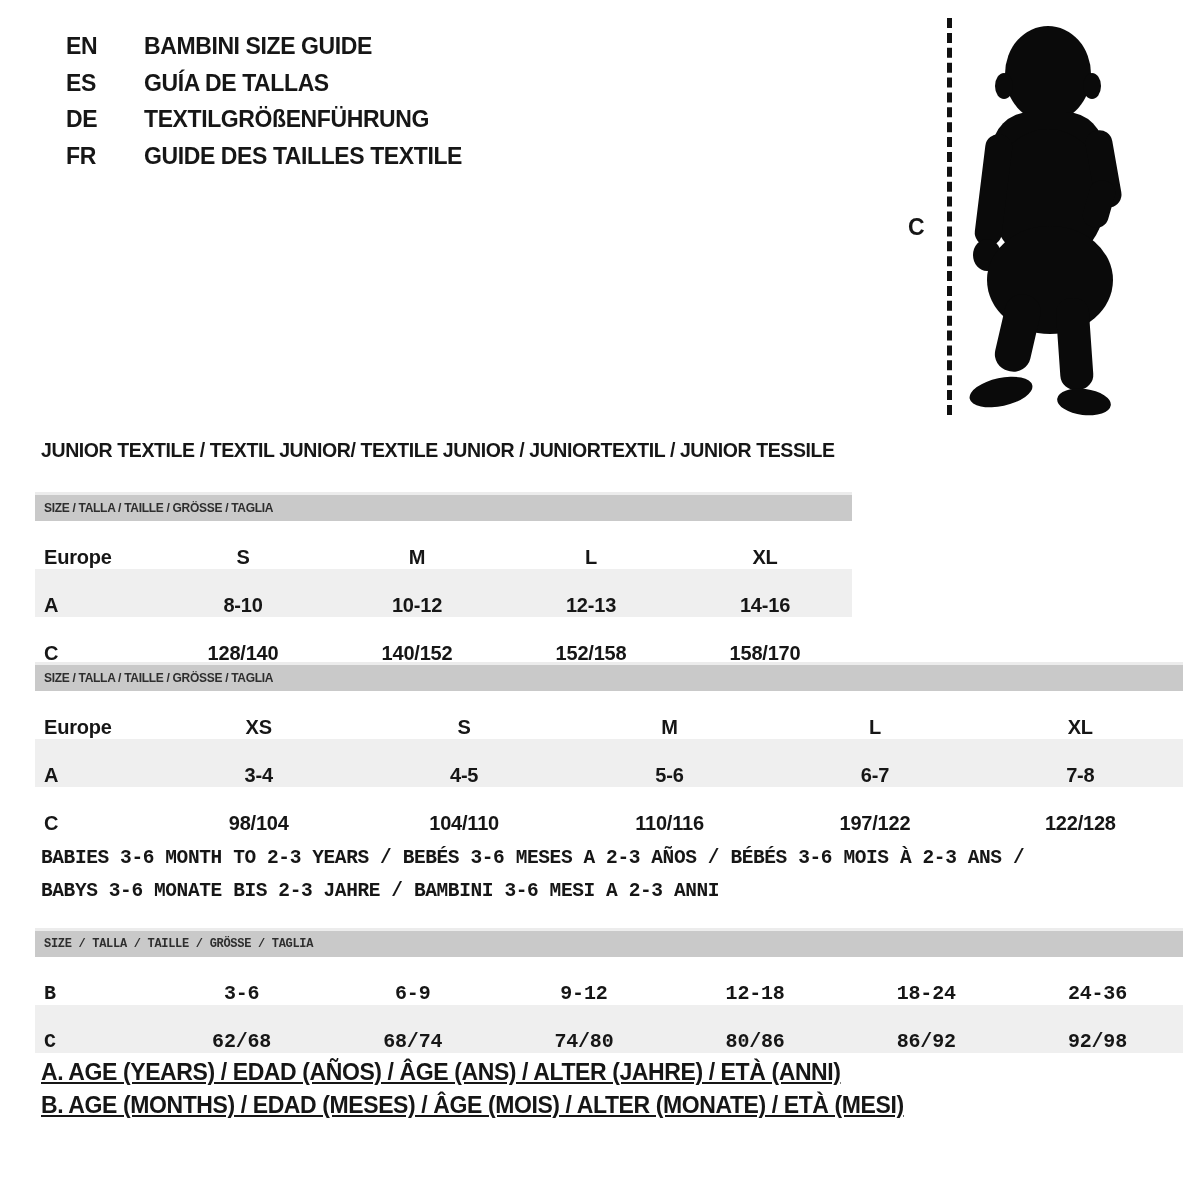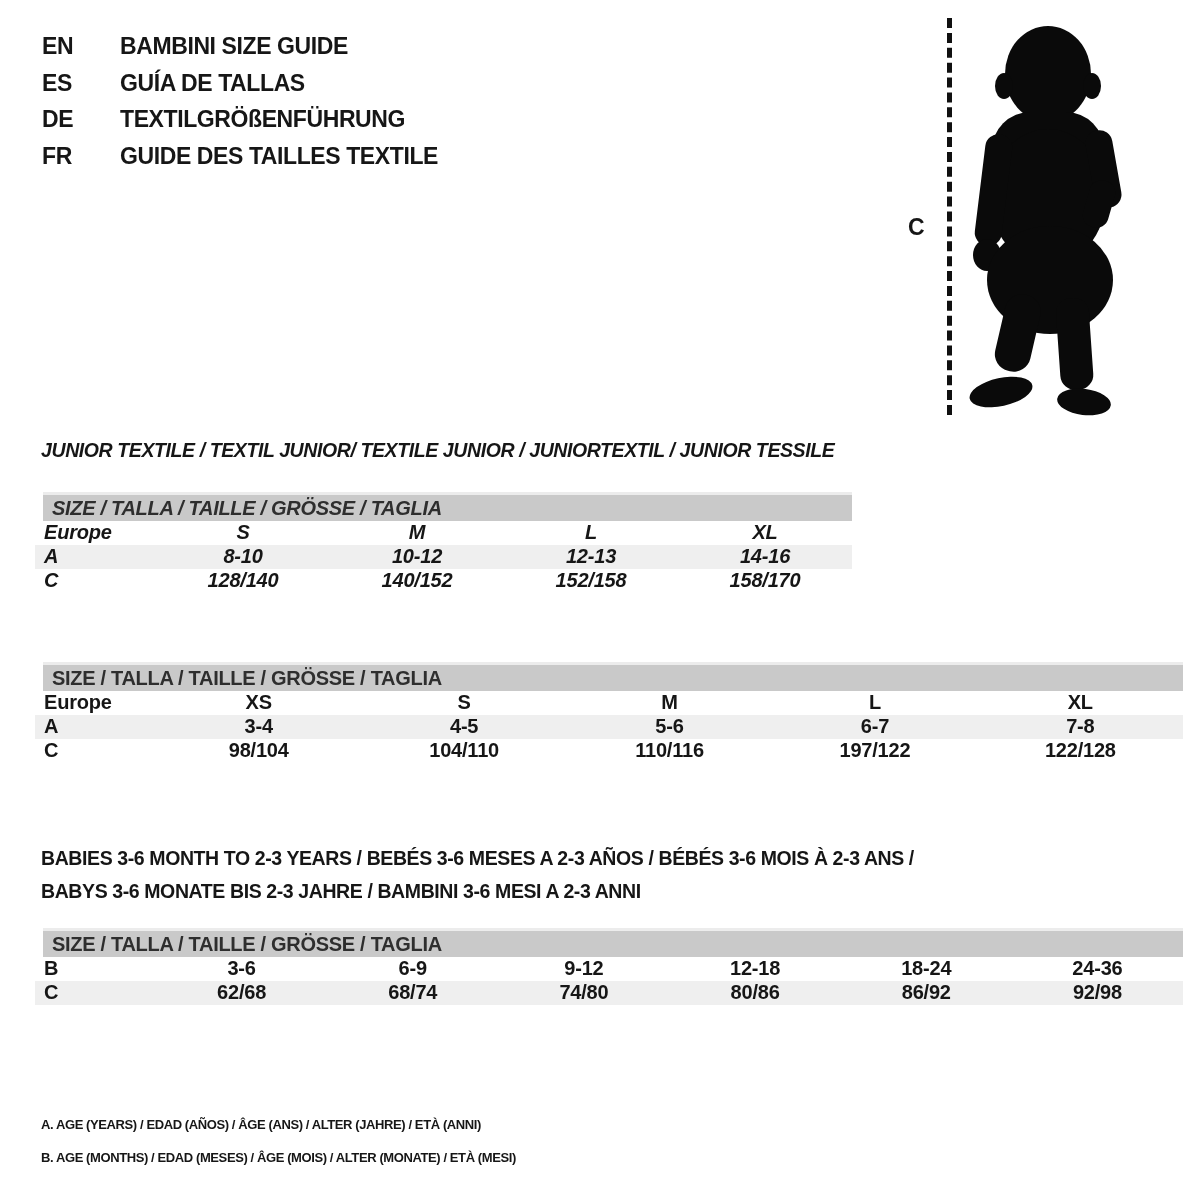--- a/index.html
+++ b/index.html
@@ -5,48 +5,48 @@
   html,body{margin:0;padding:0;}
   body{
     width:1200px;height:1200px;background:#ffffff;
     font-family:"Liberation Sans","DejaVu Sans",sans-serif;
     color:#161616;overflow:hidden;position:relative;
   }
   .page{position:absolute;inset:0;width:1200px;height:1200px;}
 
   
   .lang-list{position:absolute;left:42px;top:28px;font-weight:bold;font-size:23px;line-height:36.5px;letter-spacing:-0.4px;}
-  .lang-row{display:flex;white-space:nowrap;}
+  .lang-row{display:flex;white-space:nowrap;margin-left:24px;}
   .lang-code{width:78px;flex:0 0 78px;}
 
   
   .dash-line{position:absolute;left:947px;top:18px;height:397px;width:0;border-left:5px dashed #101010;}
   .figure-label{position:absolute;left:908px;top:214px;font-size:23px;font-weight:bold;}
   .baby-svg{position:absolute;left:958px;top:12px;}
 
   
   .section{position:absolute;left:35px;}
   .section-title{margin-left:6px;font-size:19.5px;font-weight:bold;letter-spacing:-0.4px;line-height:33px;white-space:nowrap;}
   .tbl{margin-top:0;}
   .size-bar{
     height:29px;background:#c9c9c9;display:flex;align-items:center;
-    padding-left:9px;font-size:20px;font-weight:bold;color:#2e2e2e;
-    letter-spacing:-0.3px;box-sizing:border-box;border-top:3px solid #ececec;margin-left:8px;
+    padding-left:9px;font-size:12px;font-weight:bold;color:#2e2e2e;
+    letter-spacing:-0.3px;box-sizing:border-box;border-top:3px solid #ececec;
   }
-  .trow{display:flex;height:24px;align-items:flex-start;font-size:20px;font-weight:bold;letter-spacing:-0.2px;}
+  .trow{display:flex;height:48px;align-items:flex-end;font-size:20px;font-weight:bold;letter-spacing:-0.2px;}
   .trow .cell{flex:1 1 0;text-align:center;}
   .trow .label-cell{flex:0 0 112px;text-align:left;padding-left:9px;}
   .s1 .tbl{width:817px;}
   .s2 .tbl,.s3 .tbl{width:1148px;}
-  .s1{top:434px;font-style:italic;} .s1 .tbl{margin-top:25px;}
+  .s1{top:434px;} .s1 .tbl{margin-top:25px;}
   .s2{top:638px;} .s2 .tbl{margin-top:24px;}
-  .s3{top:842px;} .s3 .tbl{margin-top:20px;}
+  .s3{top:842px;font-family:Liberation Mono, monospace;} .s3 .tbl{margin-top:20px;}
 
   
-  .legend{position:absolute;left:41px;top:1108px;font-size:13px;font-weight:bold;letter-spacing:-0.4px;line-height:33px;}
+  .legend{position:absolute;left:41px;top:1056px;font-size:23px;font-weight:bold;letter-spacing:-0.4px;line-height:33px;text-decoration:underline;}
 </style>
 </head>
 <body>
 
 <div class="page">
 
   <div class="lang-list">
       <div class="lang-row">
         <span class="lang-code">EN</span>
         <span>BAMBINI SIZE GUIDE</span>

